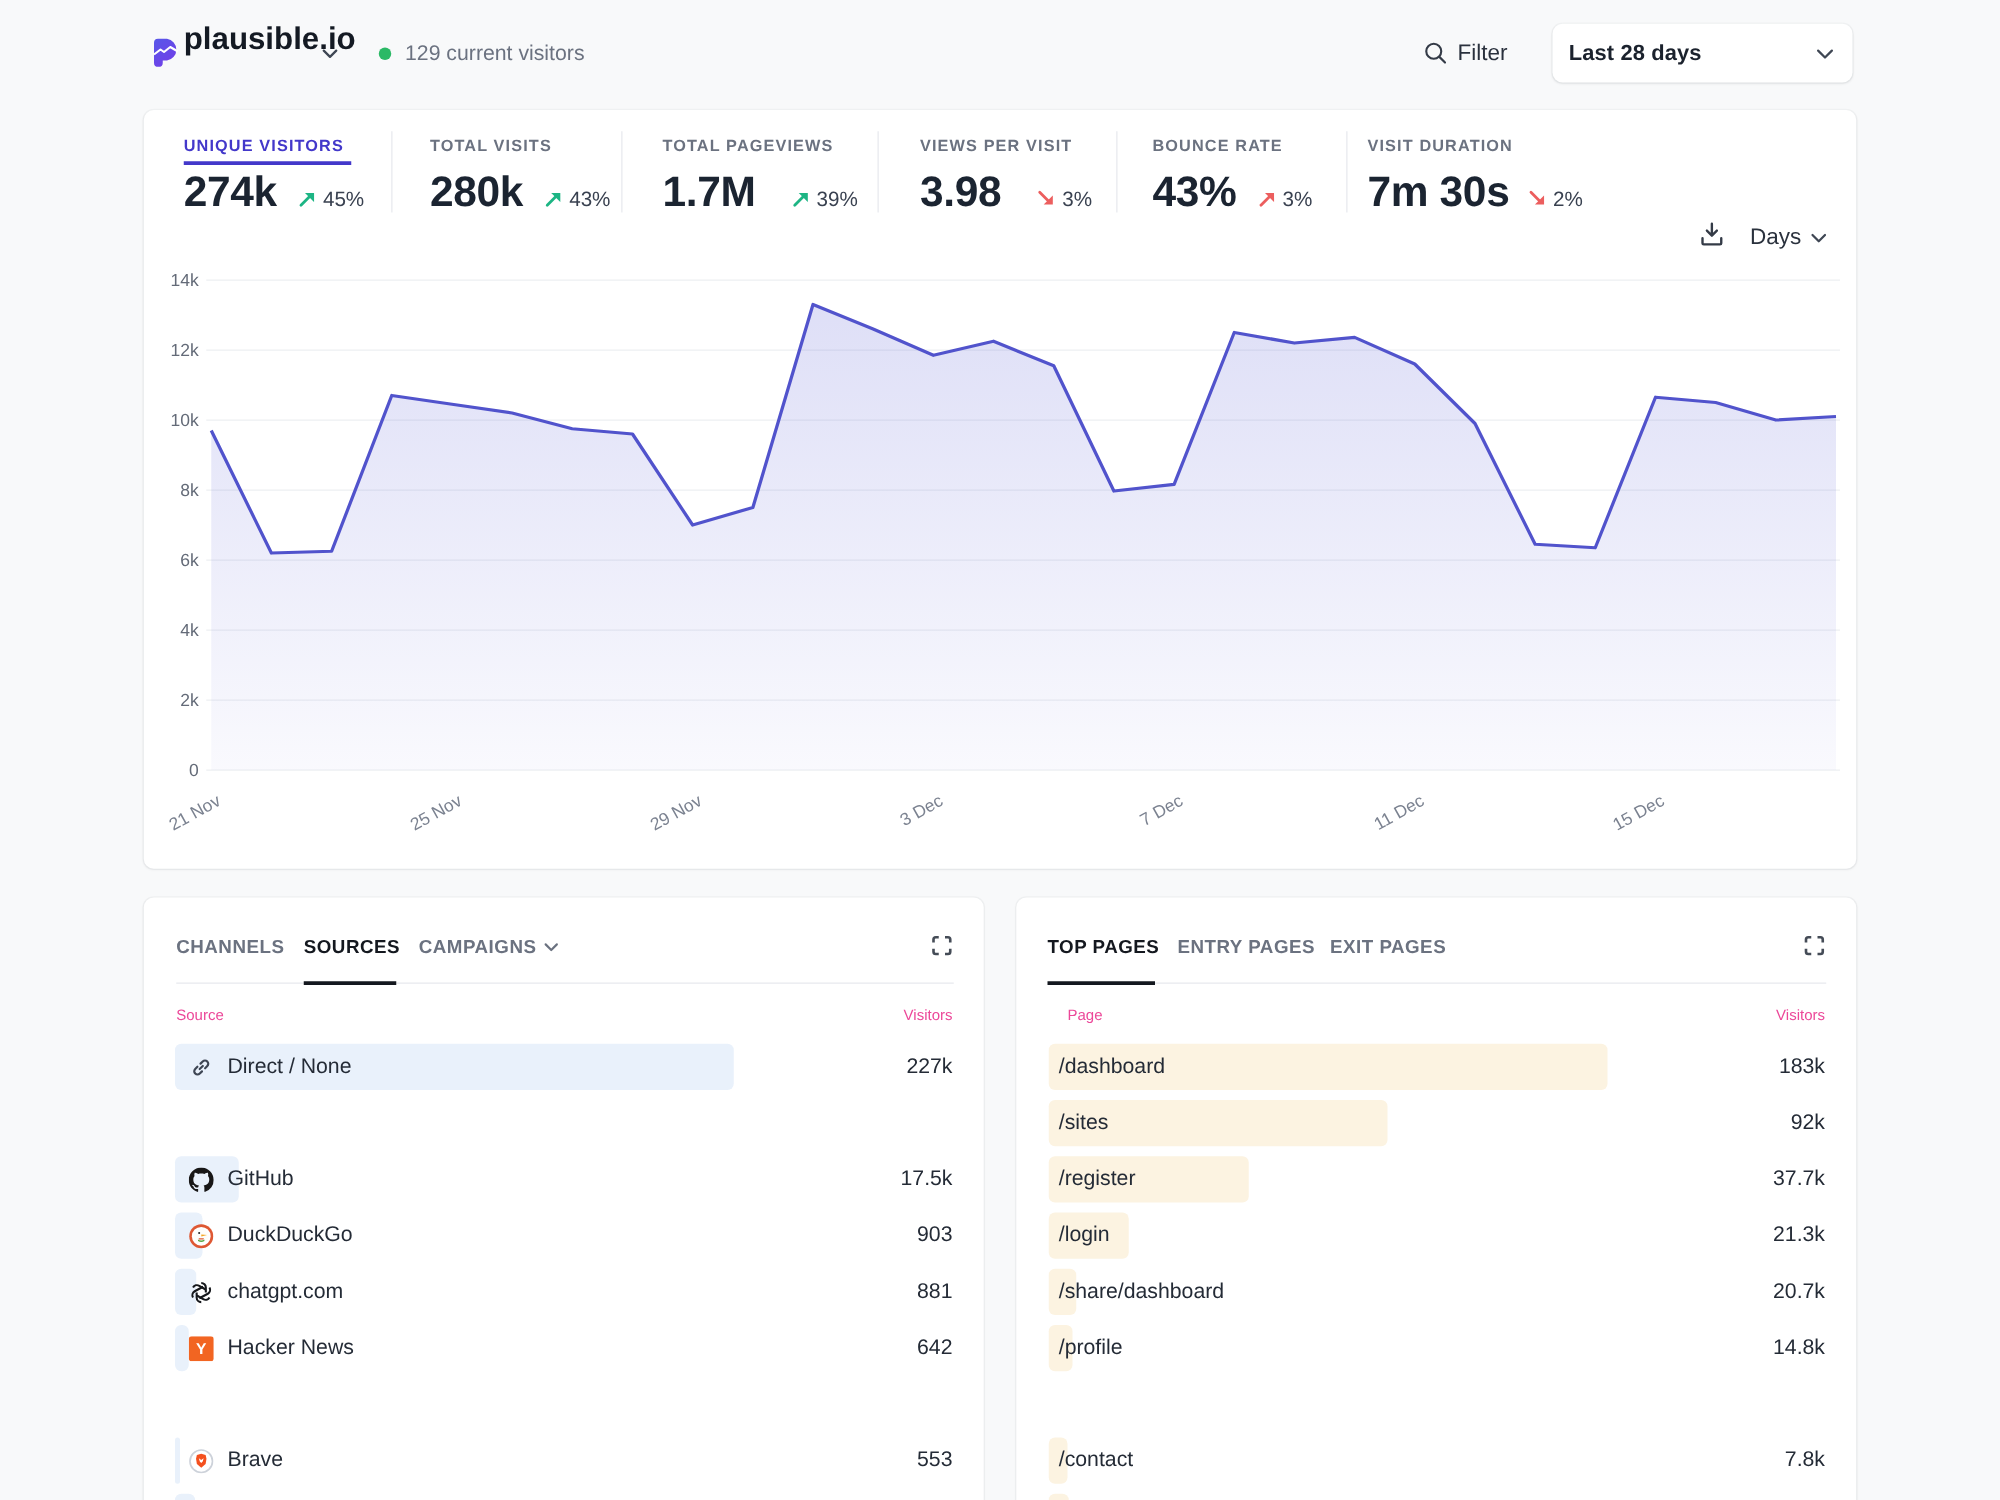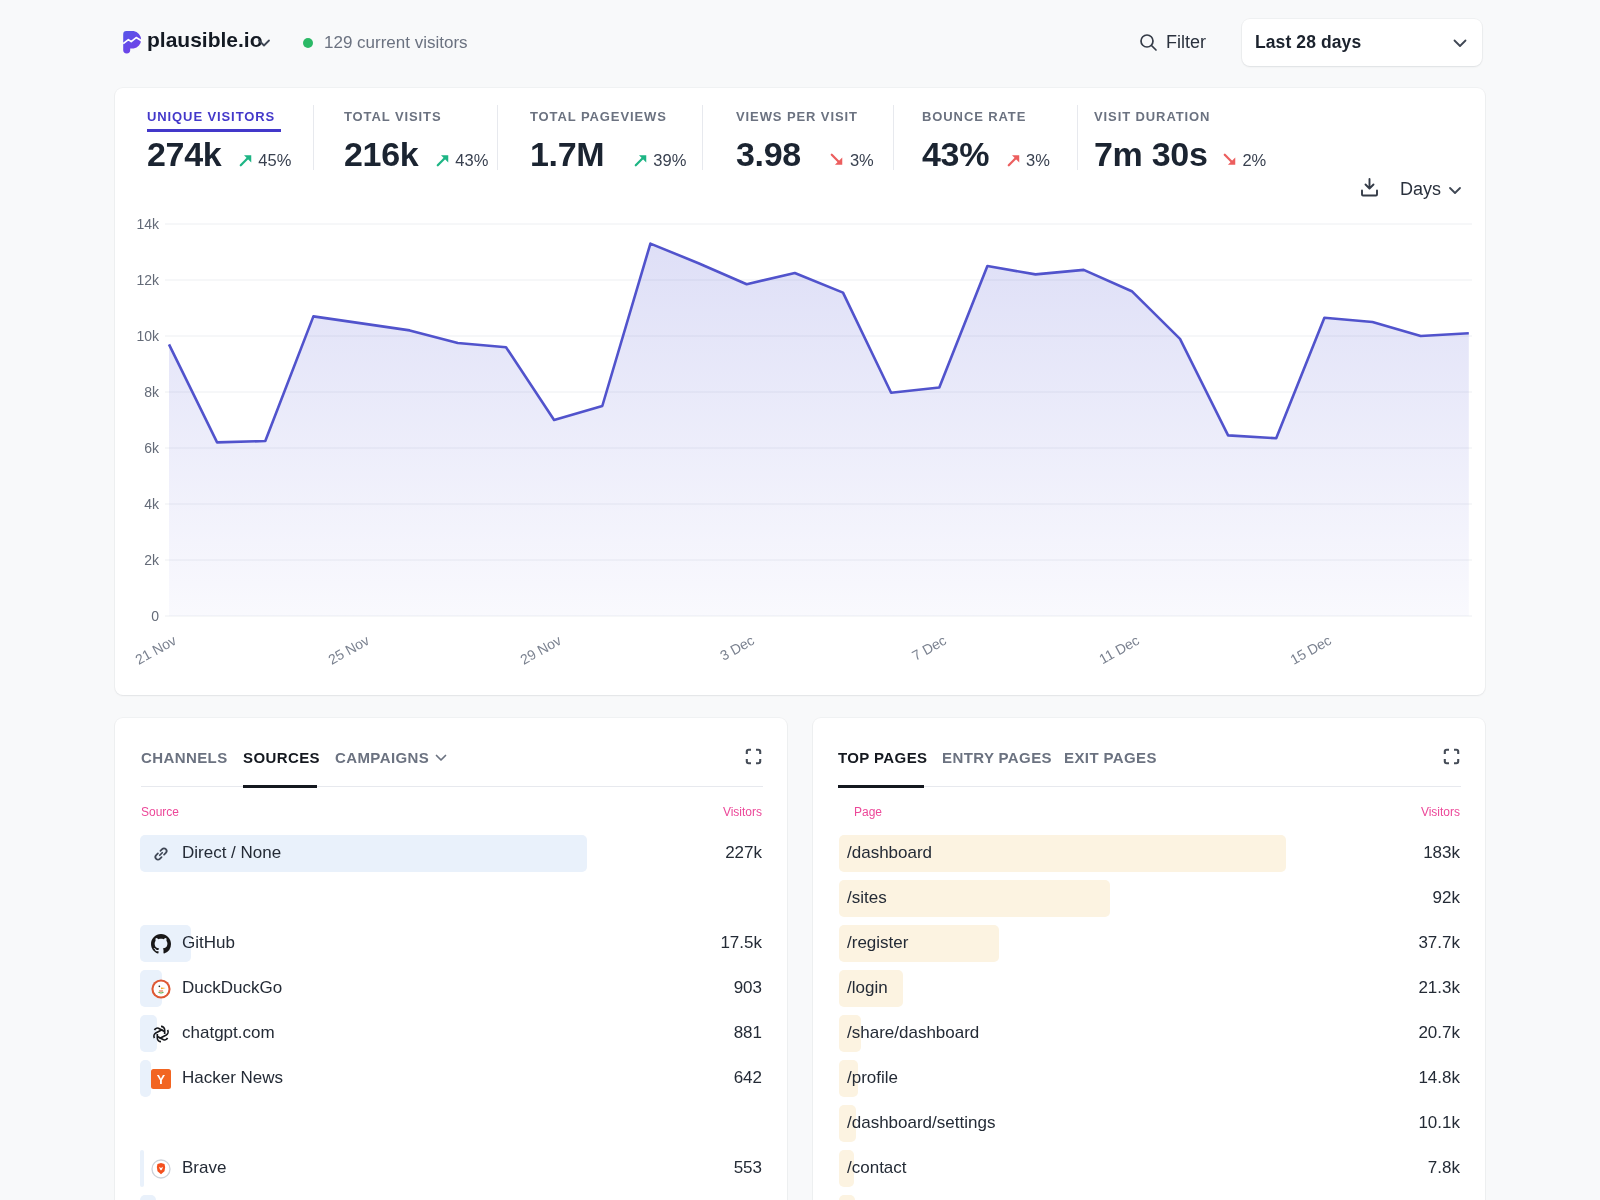--- a/index.html
+++ b/index.html
@@ -30,21 +30,21 @@
 <defs>
         <linearGradient id="plg" x1="0" y1="0" x2="0.6" y2="1">
           <stop offset="0" stop-color="#5757e8"></stop>
           <stop offset="1" stop-color="#7140e8"></stop>
         </linearGradient>
       </defs>
 <path d="M1.2 4.2 Q1.2 1 4.4 1 L11.6 1 A8.8 8.8 0 0 1 11.6 18.4 L8.2 18.4 L8.2 20.3 Q8.2 23.4 4.7 23.4 Q1.2 23.4 1.2 20.3 Z" fill="url(#plg)"></path>
 <path d="M1.2 13.6 L6.4 9.6 L9.2 11.6 L14.2 7.6 L20.3 11.2" fill="none" stroke="#fff" stroke-width="1.7" stroke-linejoin="round"></path>
 </svg>
 </div>
-<div class="abs" style="left:147px;top:28px;font-size:21px;font-weight:bold;color:#141a23;">plausible.io</div>
+<div class="abs" style="left:147px;top:17px;font-size:25px;font-weight:bold;color:#141a23;">plausible.io</div>
 <svg class="abs" style="left:257px;top:38px;" width="14" height="10" viewBox="0 0 14 10">
     <path d="M2 2.5 L7 7.5 L12 2.5" fill="none" stroke="#3f4754" stroke-width="1.8" stroke-linecap="round" stroke-linejoin="round"></path>
   </svg>
 <div class="abs" style="left:303px;top:38px;width:10px;height:10px;border-radius:50%;background:#2bb966;"></div>
 <div class="abs" style="left:324px;top:33px;font-size:17px;color:#6b7280;">129 current visitors</div>
 
 <svg class="abs" style="left:1139px;top:33px;" width="19" height="19" viewBox="0 0 19 19">
     <circle cx="8" cy="8" r="6" fill="none" stroke="#343b47" stroke-width="1.7"></circle>
     <line x1="12.5" y1="12.5" x2="17" y2="17" stroke="#343b47" stroke-width="1.7" stroke-linecap="round"></line>
   </svg>
@@ -63,21 +63,21 @@
   </div>
   <div class="abs" style="left:32px;top:47px;">
     <span class="statval">274k</span>
     <span style="margin-left:12px;"><svg width="16" height="16" viewBox="0 0 15 15" style="vertical-align:-1.5px;">
           <path d="M2.6 12.4 L9.3 5.7" fill="none" stroke="#1db584" stroke-width="2.1" stroke-linecap="round"></path>
           <path d="M5.6 3.1 L12.4 3.1 L12.4 9.9 Z" fill="#1db584"></path>
         </svg> <span class="pct">45%</span></span>
   </div>
   <div class="abs statlabel" style="left:229px;top:21px;">TOTAL VISITS</div>
   <div class="abs" style="left:229px;top:47px;">
-    <span class="statval">216k</span>
+    <span class="statval">280k</span>
     <span style="margin-left:12px;"><svg width="16" height="16" viewBox="0 0 15 15" style="vertical-align:-1.5px;">
           <path d="M2.6 12.4 L9.3 5.7" fill="none" stroke="#1db584" stroke-width="2.1" stroke-linecap="round"></path>
           <path d="M5.6 3.1 L12.4 3.1 L12.4 9.9 Z" fill="#1db584"></path>
         </svg> <span class="pct">43%</span></span>
   </div>
   <div class="abs statlabel" style="left:415px;top:21px;">TOTAL PAGEVIEWS</div>
   <div class="abs" style="left:415px;top:47px;">
     <span class="statval">1.7M</span>
     <span style="margin-left:24px;"><svg width="16" height="16" viewBox="0 0 15 15" style="vertical-align:-1.5px;">
           <path d="M2.6 12.4 L9.3 5.7" fill="none" stroke="#1db584" stroke-width="2.1" stroke-linecap="round"></path>
@@ -278,25 +278,20 @@
   <div class="abs" style="left:26px;top:297px;width:621px;height:37px;">
     <div class="bar borange" style="left:0;top:0;width:22px;"></div>
     <div class="abs rowtxt" style="left:8px;top:8px;">/share/dashboard</div>
     <div class="abs rowval" style="right:0;top:8px;">20.7k</div>
   </div>
   <div class="abs" style="left:26px;top:342px;width:621px;height:37px;">
     <div class="bar borange" style="left:0;top:0;width:19px;"></div>
     <div class="abs rowtxt" style="left:8px;top:8px;">/profile</div>
     <div class="abs rowval" style="right:0;top:8px;">14.8k</div>
   </div>
-  <div class="abs" style="left:26px;top:387px;width:621px;height:37px;">
-    <div class="bar borange" style="left:0;top:0;width:17px;"></div>
-    <div class="abs rowtxt" style="left:8px;top:8px;">/dashboard/settings</div>
-    <div class="abs rowval" style="right:0;top:8px;">10.1k</div>
-  </div>
   <div class="abs" style="left:26px;top:432px;width:621px;height:37px;">
     <div class="bar borange" style="left:0;top:0;width:15px;"></div>
     <div class="abs rowtxt" style="left:8px;top:8px;">/contact</div>
     <div class="abs rowval" style="right:0;top:8px;">7.8k</div>
   </div>
   <div class="abs" style="left:26px;top:477px;width:621px;height:37px;">
     <div class="bar borange" style="left:0;top:0;width:16px;"></div>
   </div>
 </div>
 

